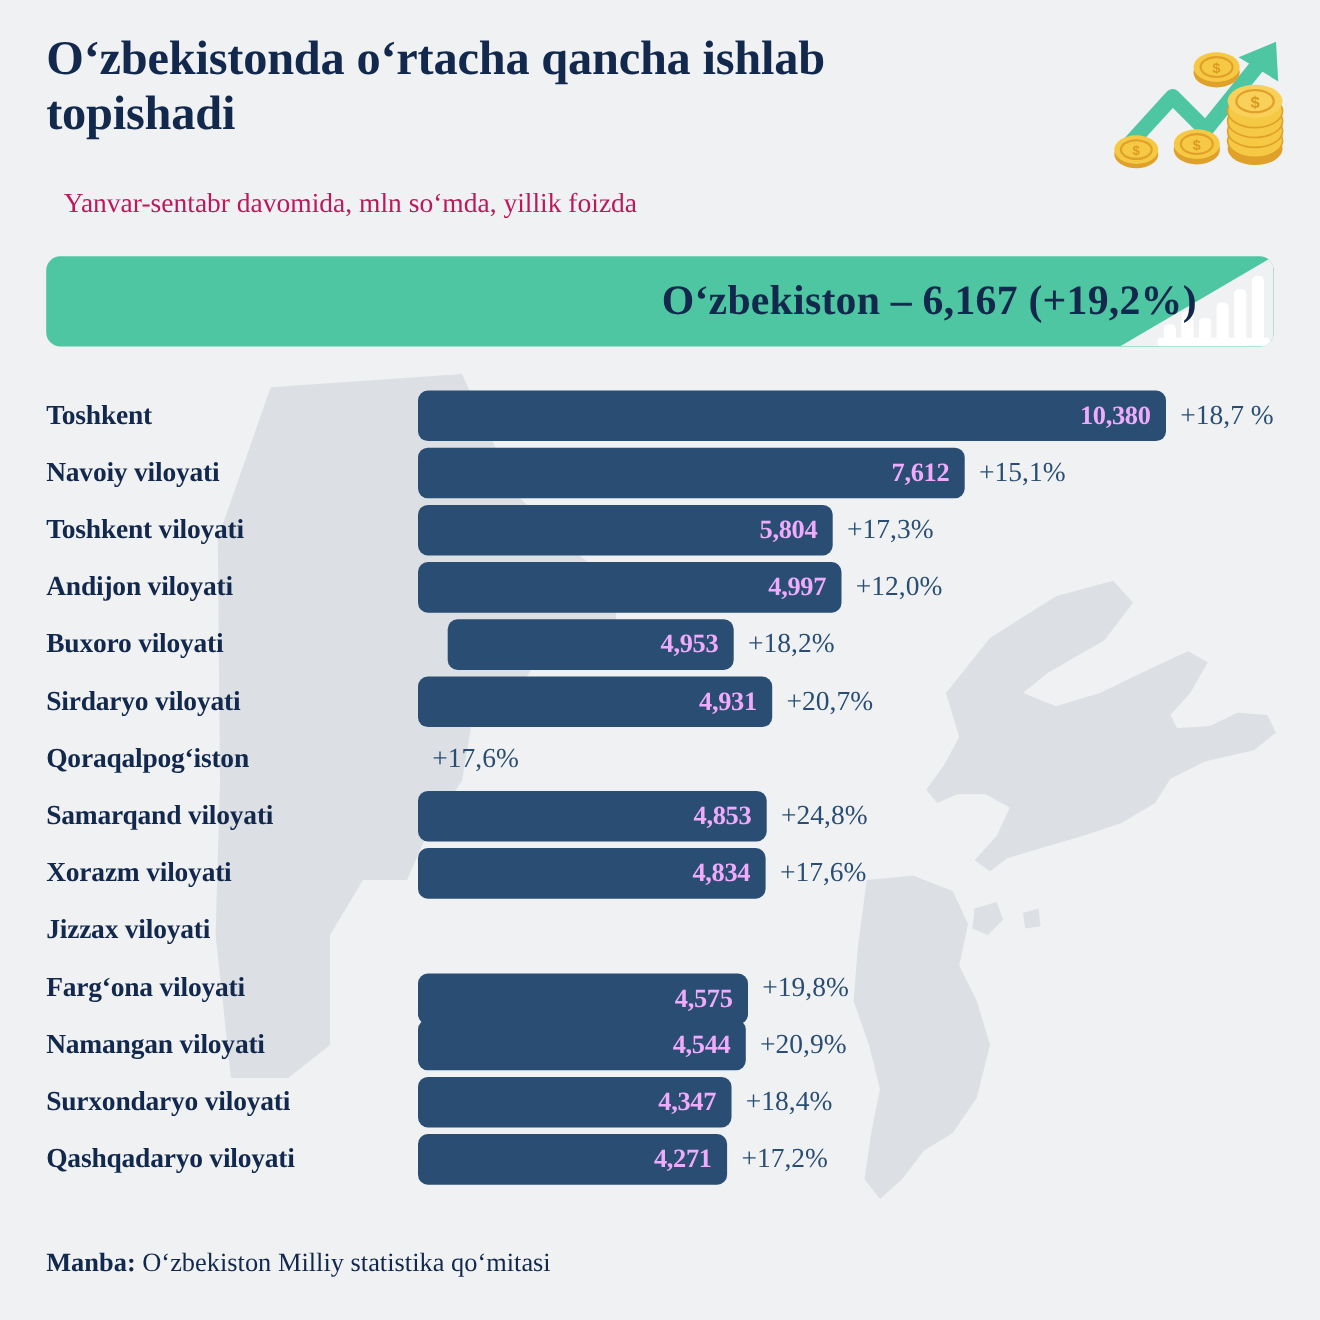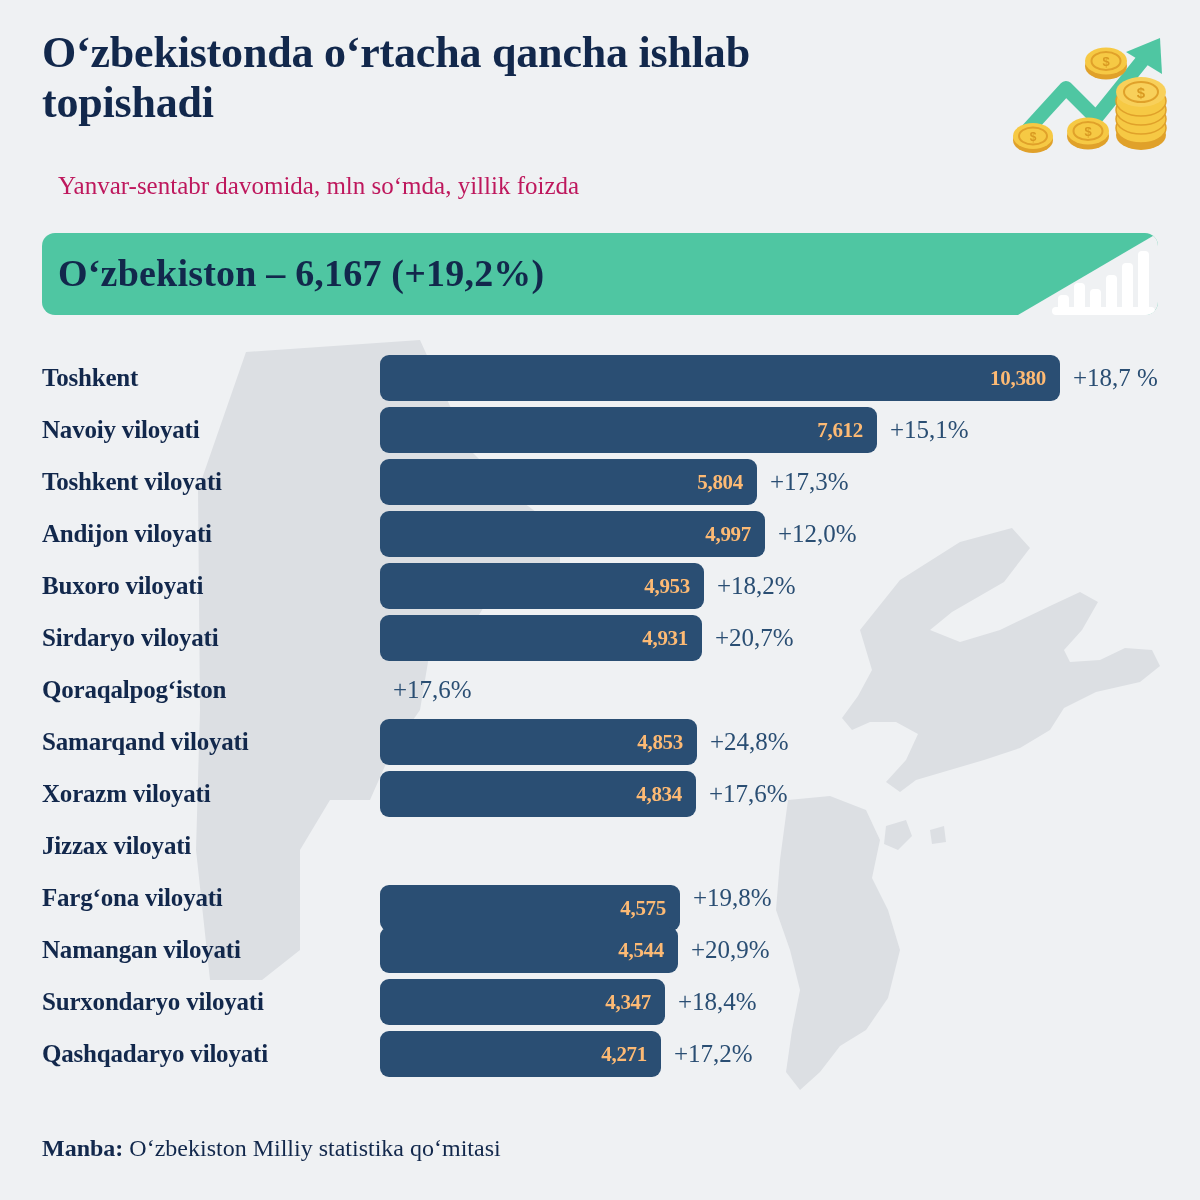--- a/index.html
+++ b/index.html
@@ -51,23 +51,23 @@
   .banner{
     position:absolute;left:42px;top:233px;
     width:1116px;height:82px;
     background:#4fc6a2;
     border-radius:13px;
     z-index:2;
     overflow:hidden;
   }
   .banner-text{
     position:absolute;
-    left:16px;right:0;top:50%;
+    left:0;right:0;top:50%;
     transform:translateY(-52%);
-    text-align:left;
+    text-align:right;
     font-size:38px;
     font-weight:bold;
     color:#12284c;
     letter-spacing:0.2px;
     padding-right:70px;
   }
   .banner-chart{position:absolute;right:0;top:0;width:180px;height:82px;}
 
   
   .chart{position:absolute;left:0;top:352px;width:1200px;z-index:3;}
@@ -99,22 +99,22 @@
     height:46px;
     background:#2a4e73;
     border-radius:9px;
     display:flex;
     align-items:center;
     justify-content:flex-end;
     box-sizing:border-box;
     padding-right:14px;
   }
   .bar-value{
-    color:#fdba74;
-    font-size:21px;
+    color:#f0abfc;
+    font-size:24px;
     font-weight:bold;
     letter-spacing:-0.3px;
     white-space:nowrap;
   }
   .bar-pct{
     margin-left:13px;
     font-size:25px;
     color:#2a4e73;
     font-weight:normal;
     white-space:nowrap;
@@ -251,21 +251,21 @@
         <div class="bar-wrap">
           <div class="bar" style="width: 385px;">
             <span class="bar-value">4,997</span>
           </div>
           <span class="bar-pct">+12,0%</span>
         </div>
       </div>
       <div class="row">
         <div class="row-label">Buxoro viloyati</div>
         <div class="bar-wrap">
-          <div class="bar" style="width: 324px;">
+          <div class="bar" style="width: 260px; margin-left: 27px;">
             <span class="bar-value">4,953</span>
           </div>
           <span class="bar-pct">+18,2%</span>
         </div>
       </div>
       <div class="row">
         <div class="row-label">Sirdaryo viloyati</div>
         <div class="bar-wrap">
           <div class="bar" style="width: 322px;">
             <span class="bar-value">4,931</span>

